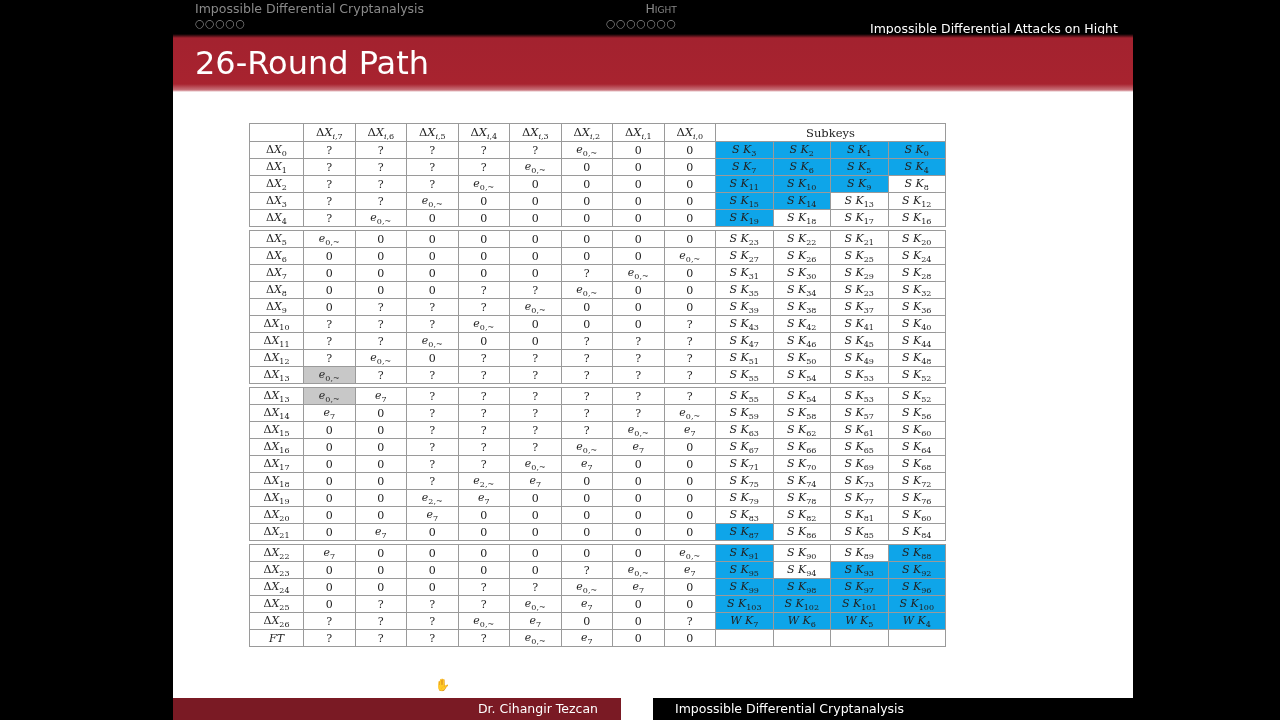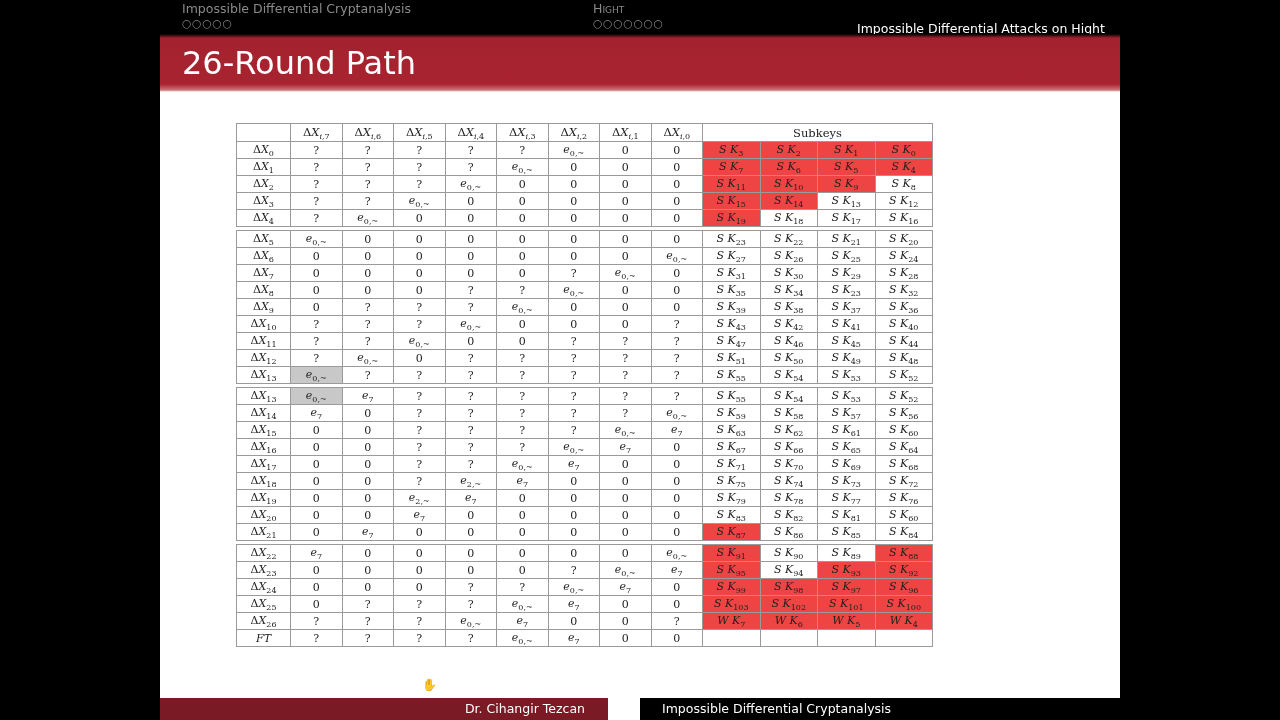--- a/index.html
+++ b/index.html
@@ -1,41 +1,41 @@
 <!DOCTYPE html>
 <html><head>
 <meta charset="utf-8">
 <style>
   html, body { margin:0; padding:0; background:#000; }
   body { width:1280px; height:720px; position:relative; overflow:hidden; font-family:"DejaVu Sans", sans-serif; }
-  .slide { position:absolute; left:160px; top:0; width:960px; height:720px; background:#fff; }
+  .slide { position:absolute; left:173px; top:0; width:960px; height:720px; background:#fff; }
   .topbar { position:absolute; left:0; top:0; width:960px; height:34px; background:#000; }
   .nav-sec { position:absolute; top:1px; color:#8a8a8a; font-size:12.5px; line-height:15px; }
   .nav-sec.active { color:#fff; }
   .nav-sec .dots { font-size:11px; letter-spacing:0.5px; margin-top:1px; line-height:14px; }
-  .sc { font-variant:small-caps; }
+  .sc { font-variant:small-caps;text-align:right; }
   .titlebar { position:absolute; left:0; top:34px; width:960px; height:58px;
     background:linear-gradient(#000 0px, #a3222f 4px, #a8232f 50px, #c9747c 56px, #fff 58px); }
   .title { position:absolute; left:22px; top:10px; color:#fff; font-size:32px; line-height:38px; font-family:"DejaVu Sans", sans-serif; }
   .footer { position:absolute; left:0; top:698px; width:960px; height:22px; }
   .footer-left { position:absolute; left:0; top:0; width:448px; height:22px; background:#7a1a24; color:#fff; font-size:12.5px; text-align:right; line-height:22px; }
   .footer-left span { padding-right:23px; }
   .footer-right { position:absolute; left:480px; top:0; width:480px; height:22px; background:#000; color:#fff; font-size:12.5px; line-height:22px; }
   .footer-right span { padding-left:22px; }
   .cursor { position:absolute; left:262px; top:678px; font-size:12px; color:#444; }
 
   .tbl { position:absolute; left:76px; top:123px; }
   table { border-collapse:collapse; font-family:"DejaVu Serif", serif; font-size:11px; color:#222; }
   td, th { border:1px solid #9a9a9a; height:16px; padding:0; text-align:center; font-weight:normal; }
   td.lbl { width:53px;text-align:center; }
   td.c { width:50.5px; }
   td.sk { width:56.5px; }
   tr.gap td { border:none; height:3px; }
   tr.gap td.gline { border-top:1px solid #9a9a9a; }
-  .shade { background:#ef4444; }
+  .shade { background:#0ea5e9; }
   .shade-light { background:#c8c8c8; }
   i { font-style:italic; }
   sub { font-size:8px; vertical-align:-3px; }
   .head th { height:17px; font-size:11.5px;margin-top:24px; }
   .subkeys-head { font-family:"DejaVu Serif", serif; }
 </style>
 </head>
 <body>
 
 <div class="slide">

